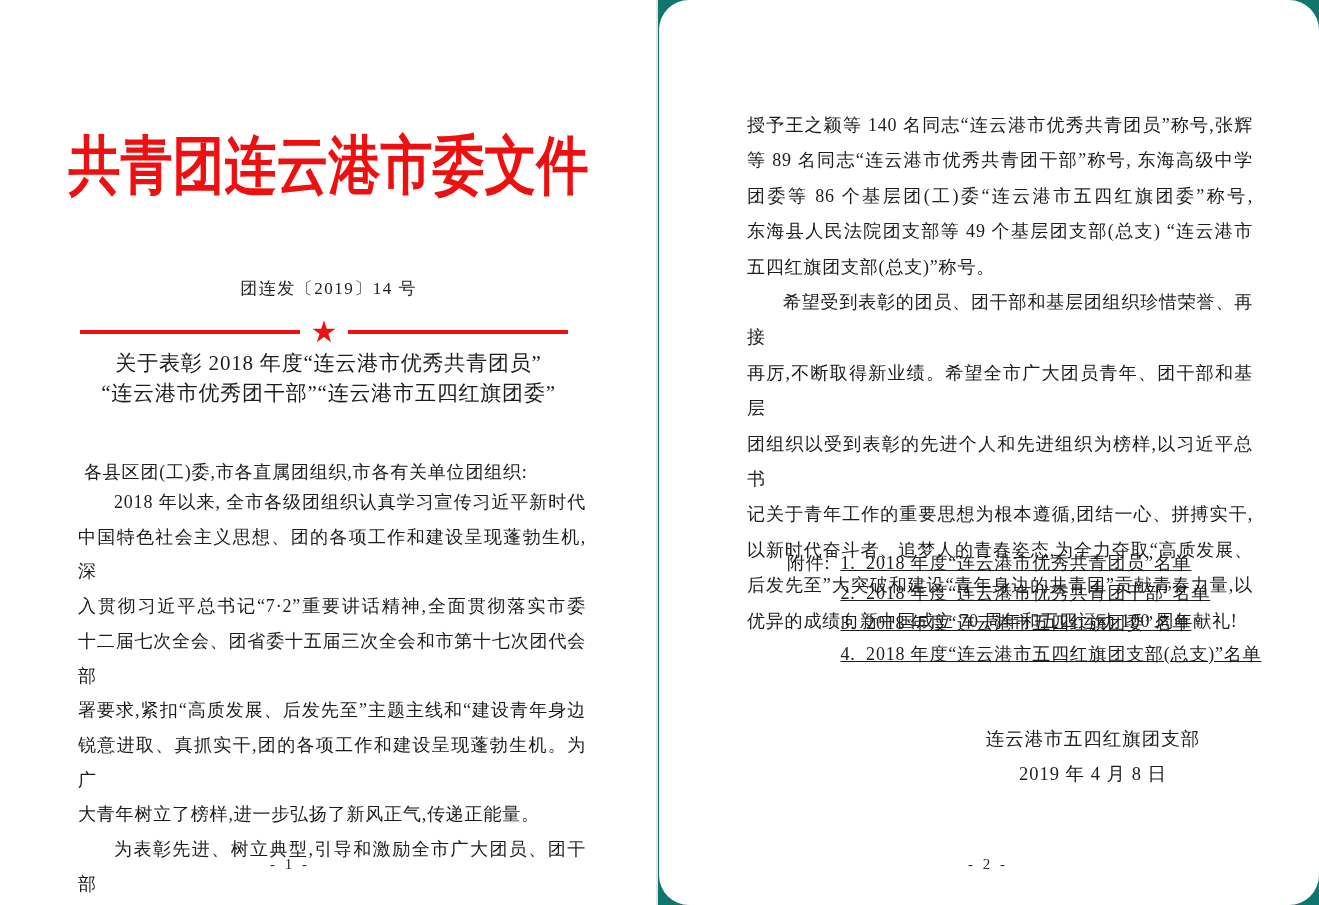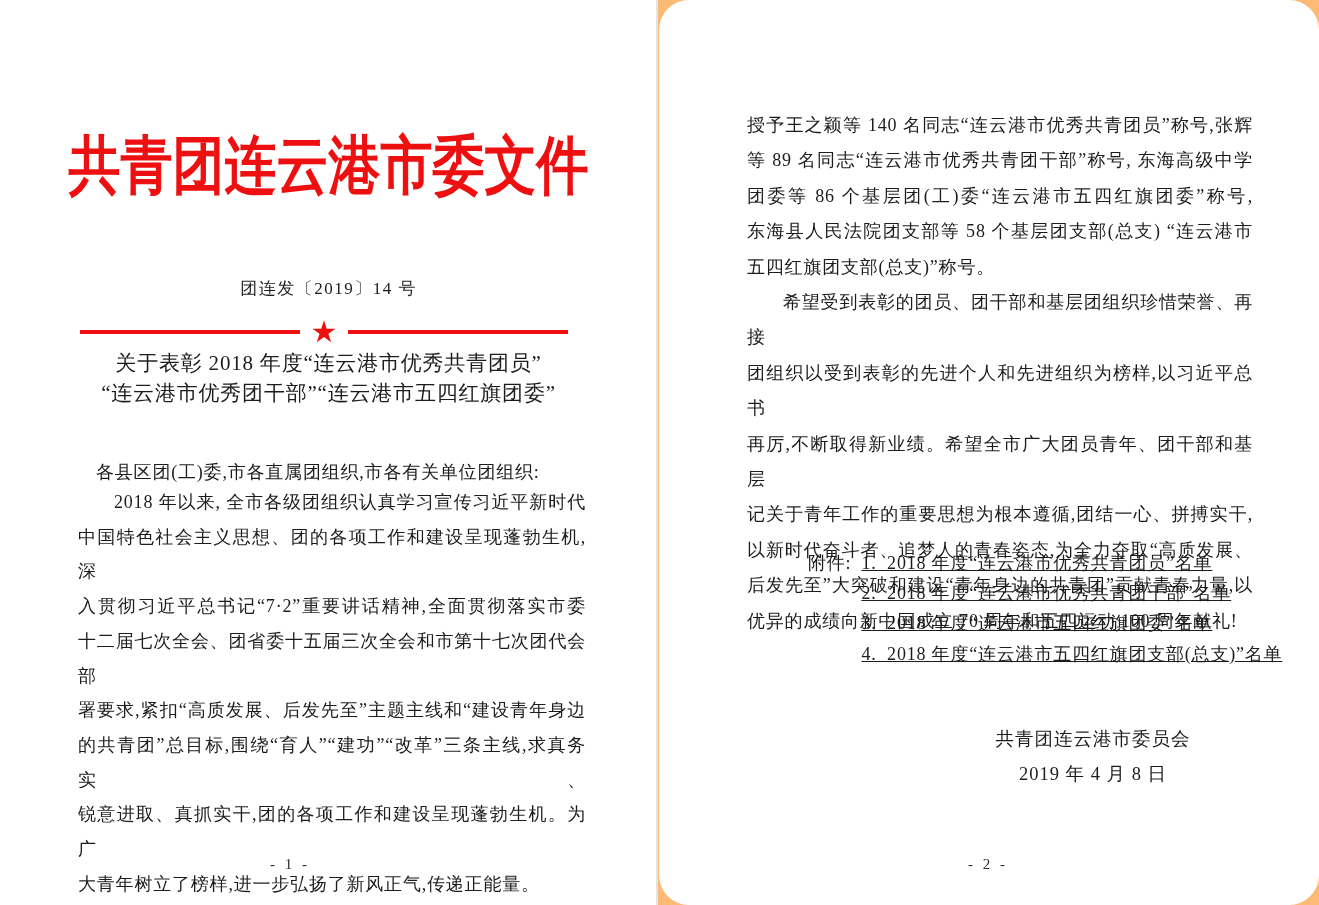--- a/index.html
+++ b/index.html
@@ -1,17 +1,17 @@
 <!DOCTYPE html>
 <html><head>
 <meta charset="utf-8">
 <style>
   html,body{margin:0;padding:0;background:#fff;}
   .doc{
-    position:relative;width:1319px;height:905px;background:#fdba74;overflow:hidden;
+    position:relative;width:1319px;height:905px;background:#0f766e;overflow:hidden;
     font-family:"Liberation Serif","DejaVu Serif",serif;color:#1c1c1c;
   }
   .page{position:absolute;top:0;height:905px;background:#fff;}
   .page1{left:0;width:657px;}
   .page2{left:659px;width:660px;border-radius:30px;}
   .pages-divider{position:absolute;left:656px;top:0;width:2px;height:905px;background:#e4e4e6;}
 
   
   .red-header{
     position:absolute;left:0;width:657px;top:132px;
@@ -32,21 +32,21 @@
   .rule-star{
     color:#ee1010;font-size:30px;line-height:30px;margin:0 11px;
     font-family:"DejaVu Sans",sans-serif;
   }
   .doc-title{
     position:absolute;left:0;width:657px;top:348px;
     text-align:center;font-size:21px;line-height:30px;font-weight:400;
     letter-spacing:0.8px;white-space:nowrap;
   }
   .salutation{
-    position:absolute;left:96px;top:462px;width:560px;
+    position:absolute;left:84px;top:462px;width:560px;
     font-size:18px;line-height:20px;letter-spacing:0.8px;white-space:nowrap;
   }
   .body-block{
     position:absolute;font-size:18px;letter-spacing:0.8px;
   }
   .body1{left:78px;top:485px;width:508px;line-height:34.7px;}
   .body2{left:88px;top:108px;width:506px;line-height:35.4px;}
   .line{min-height:1em;}
   .line.just{text-align:justify;text-align-last:justify;}
   .line.ind{text-indent:2em;}
@@ -54,21 +54,21 @@
   .page-num{
     position:absolute;top:855px;text-align:center;
     font-size:15px;line-height:18px;letter-spacing:3px;color:#2a2a2a;
   }
   .page-num.n1{left:0;width:580px;}
   .page-num.n2{left:0;width:658px;}
 
   
   .attachments{
     position:absolute;left:128px;top:548px;display:flex;align-items:flex-start;
-    font-size:18px;line-height:30.2px;letter-spacing:0.8px;margin-left:21px;
+    font-size:18px;line-height:30.2px;letter-spacing:0.8px;
   }
   .att-label{white-space:pre;}
   .att-items{margin-left:10px;text-decoration:underline;}
   .att-item{white-space:pre;}
   .signature{
     position:absolute;left:294px;top:722px;width:280px;
     text-align:center;font-size:18.5px;line-height:35px;letter-spacing:1px;
   }
 </style>
 </head>
@@ -88,54 +88,53 @@
       <div class="t-line">关于表彰 2018 年度“连云港市优秀共青团员”</div>
       <div class="t-line">“连云港市优秀团干部”“连云港市五四红旗团委”</div>
     </div>
     <div class="salutation">各县区团(工)委,市各直属团组织,市各有关单位团组织:</div>
     <div class="body-block body1" id="p1-body">
         <div class="line just ind">2018 年以来, 全市各级团组织认真学习宣传习近平新时代</div>
         <div class="line just">中国特色社会主义思想、团的各项工作和建设呈现蓬勃生机,深</div>
         <div class="line just">入贯彻习近平总书记“7·2”重要讲话精神,全面贯彻落实市委</div>
         <div class="line just">十二届七次全会、团省委十五届三次全会和市第十七次团代会部</div>
         <div class="line just">署要求,紧扣“高质发展、后发先至”主题主线和“建设青年身边</div>
-        <div class="line just">的共青团”总目标,围绕“育人”“建功”“改革”三条主线,求真务实、</div>
         <div class="line just">锐意进取、真抓实干,团的各项工作和建设呈现蓬勃生机。为广</div>
         <div class="line">大青年树立了榜样,进一步弘扬了新风正气,传递正能量。</div>
         <div class="line just ind">为表彰先进、树立典型,引导和激励全市广大团员、团干部</div>
       </div>
     <div class="page-num n1">- 1 -</div>
   </div>
 
   <div class="pages-divider"></div>
 
   <div class="page page2">
     <div class="body-block body2" id="p2-body">
         <div class="line just">授予王之颖等 140 名同志“连云港市优秀共青团员”称号,张辉</div>
         <div class="line just">等 89 名同志“连云港市优秀共青团干部”称号, 东海高级中学</div>
         <div class="line just">团委等 86 个基层团(工)委“连云港市五四红旗团委”称号,</div>
-        <div class="line just">东海县人民法院团支部等 58 个基层团支部(总支) “连云港市</div>
+        <div class="line just">东海县人民法院团支部等 49 个基层团支部(总支) “连云港市</div>
         <div class="line">五四红旗团支部(总支)”称号。</div>
         <div class="line just ind">希望受到表彰的团员、团干部和基层团组织珍惜荣誉、再接</div>
+        <div class="line just">再厉,不断取得新业绩。希望全市广大团员青年、团干部和基层</div>
         <div class="line just">团组织以受到表彰的先进个人和先进组织为榜样,以习近平总书</div>
-        <div class="line just">再厉,不断取得新业绩。希望全市广大团员青年、团干部和基层</div>
         <div class="line just">记关于青年工作的重要思想为根本遵循,团结一心、拼搏实干,</div>
         <div class="line just">以新时代奋斗者、追梦人的青春姿态,为全力夺取“高质发展、</div>
         <div class="line just">后发先至”大突破和建设“青年身边的共青团”贡献青春力量,以</div>
         <div class="line">优异的成绩向新中国成立 70 周年和五四运动 100 周年献礼!</div>
       </div>
     <div class="attachments">
       <span class="att-label">附件:</span>
       <div class="att-items" id="att-items">
           <div class="att-item">1.  2018 年度“连云港市优秀共青团员”名单</div>
           <div class="att-item">2.  2018 年度“连云港市优秀共青团干部”名单</div>
           <div class="att-item">3.  2018 年度“连云港市五四红旗团委”名单</div>
           <div class="att-item">4.  2018 年度“连云港市五四红旗团支部(总支)”名单</div>
         </div>
     </div>
     <div class="signature">
-      <div>共青团连云港市委员会</div>
+      <div>连云港市五四红旗团支部</div>
       <div>2019 年 4 月 8 日</div>
     </div>
     <div class="page-num n2">- 2 -</div>
   </div>
 
 </div>
 
 </body></html>

